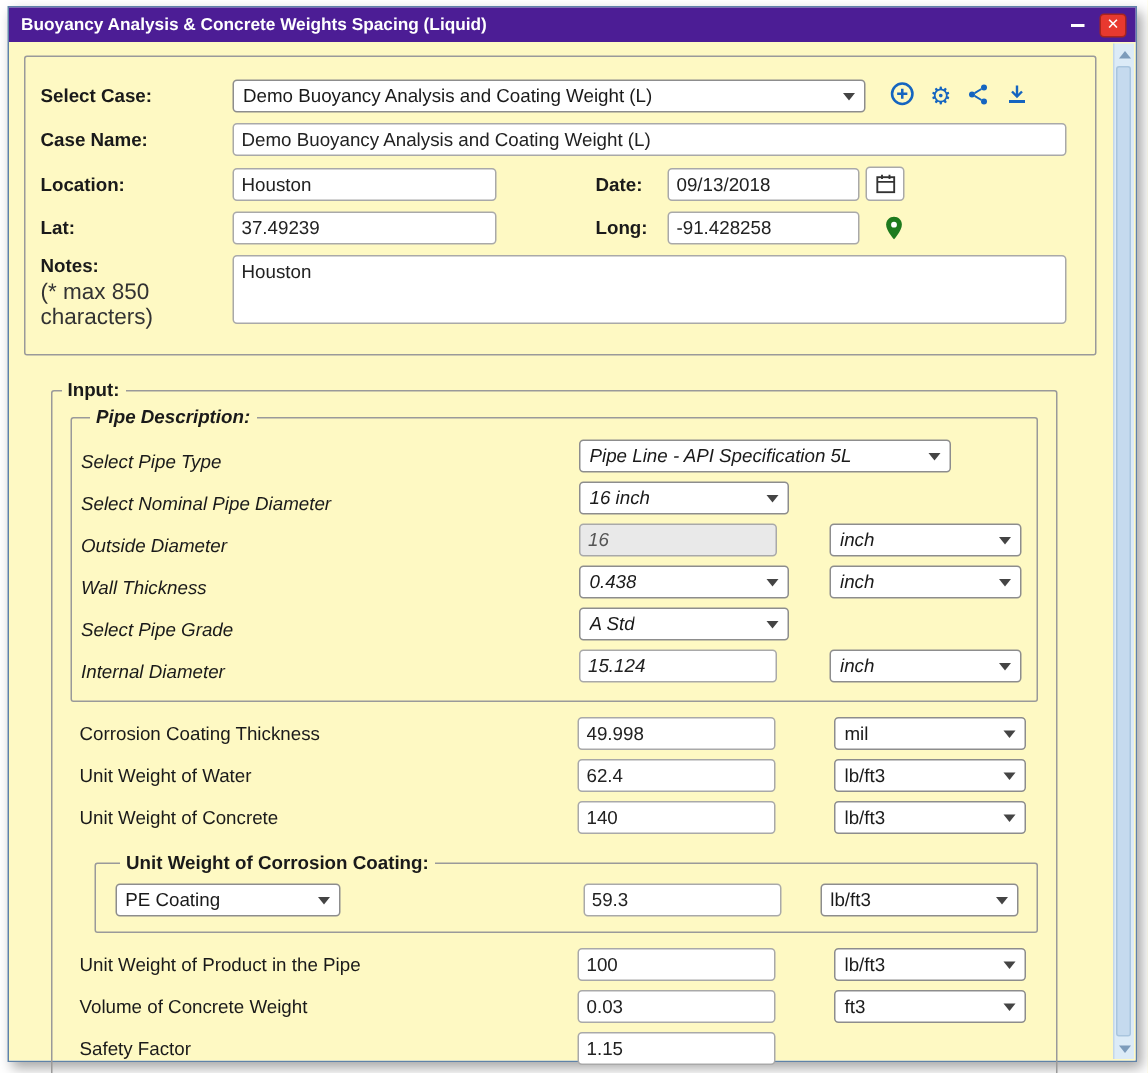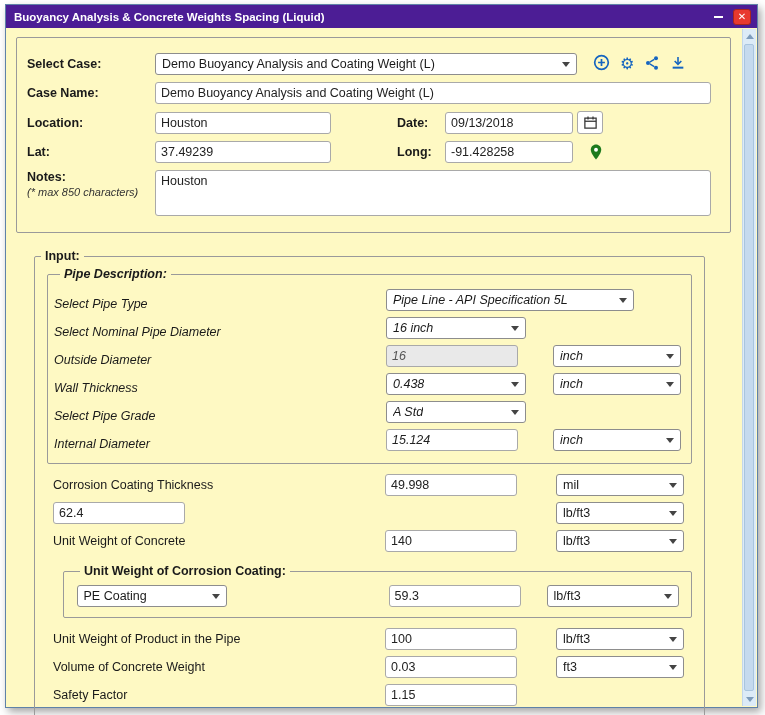--- a/index.html
+++ b/index.html
@@ -32,21 +32,21 @@
   .header-box { margin: 9px 26px 0 10px; border: 1px solid #9a9a9a; border-radius: 2px; padding: 8px 10px 9px 10px; }
   fieldset { border: 1px solid #9a9a9a; border-radius: 2px; }
   legend { font-weight: 700; padding: 0 4px; margin-left: 6px; font-size: 12.5px; color: #1a1a1a; }
   .input-box { margin: 16px 52px 12px 28px; padding: 2px 0 10px 0; }
   .pipe-box { margin: 2px 12px 10px 12px; padding: 2px 8px 6px 6px; font-style: italic; }
   .coating-box { margin: 12px 12px 10px 28px; padding: 2px 10px 8px 10px; }
 
   
   .hrow { display: flex; align-items: center; margin: 7px 0; }
   .hlbl { width: 128px; flex: none; font-weight: 700; }
-  .hlbl-sub { font-weight: 400; font-size: 11px; color: #333; margin-top: 2px; font-style: italic; }
+  .hlbl-sub { font-weight: 400; font-size: 15px; color: #333; margin-top: 2px; }
   .top-align { align-items: flex-start; }
 
   input.txt, textarea.txt { border: 1px solid #a9a9a9; border-radius: 3px; padding: 0 5px;
     font: inherit; color: #222; background: #fff; height: 22px; }
   textarea.txt { height: 46px; resize: none; padding: 3px 5px; }
   input.disabled { background: #e9e9e9; color: #555; }
 
   .select { height: 22px; border: 1px solid #8d8d8d; border-radius: 3px; background: #fff;
     display: flex; align-items: center; justify-content: space-between; padding: 0 6px; cursor: default; }
   .sel-text { white-space: nowrap; overflow: hidden; }
@@ -229,20 +229,21 @@
       <div class="irow">
         <span class="ilbl">Corrosion Coating Thickness</span>
         <input class="txt w132" type="text" value="49.998" style="">
         <div class="select unit">
           <span class="sel-text">mil</span>
           <span class="chev"></span>
         </div>
       </div>
 
       <div class="irow">
+        <span class="ilbl">Unit Weight of Water</span>
         <input class="txt w132" type="text" value="62.4" style="">
         <div class="select unit">
           <span class="sel-text">lb/ft3</span>
           <span class="chev"></span>
         </div>
       </div>
 
       <div class="irow">
         <span class="ilbl">Unit Weight of Concrete</span>
         <input class="txt w132" type="text" value="140" style="">

